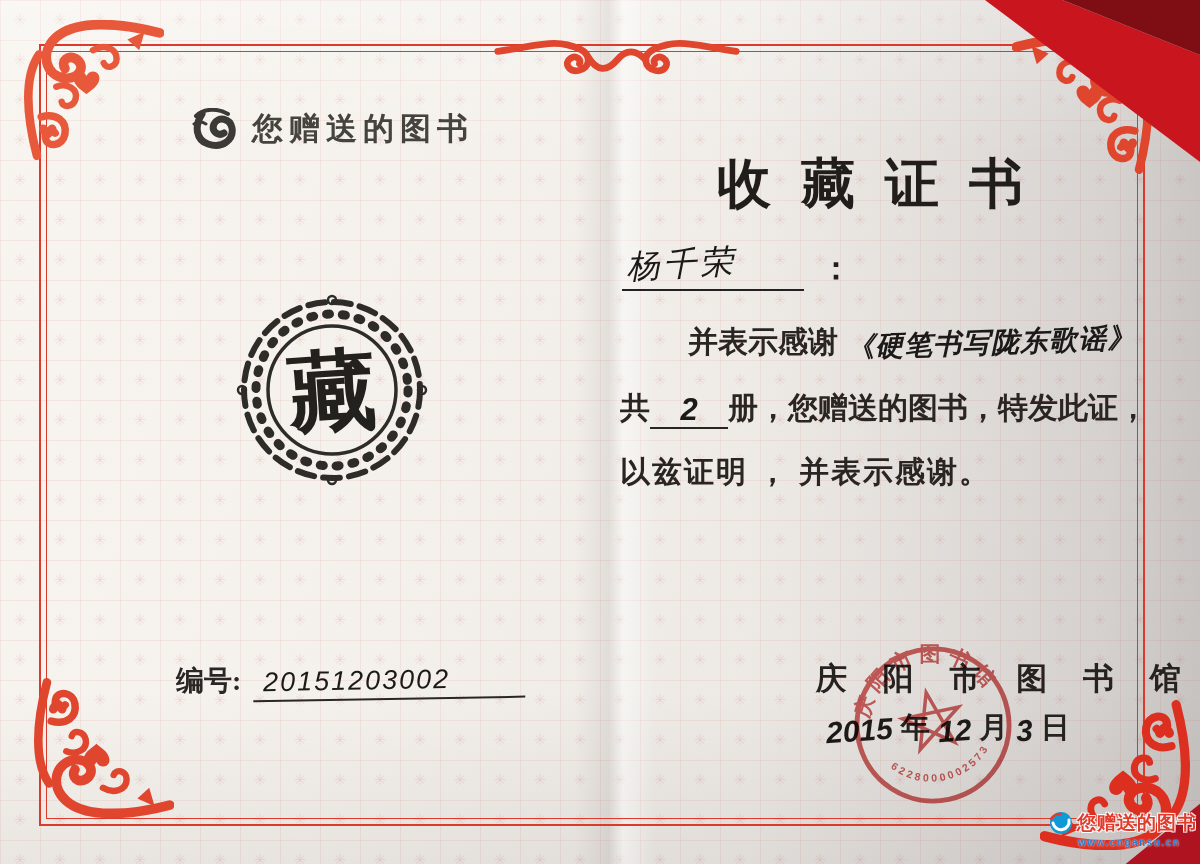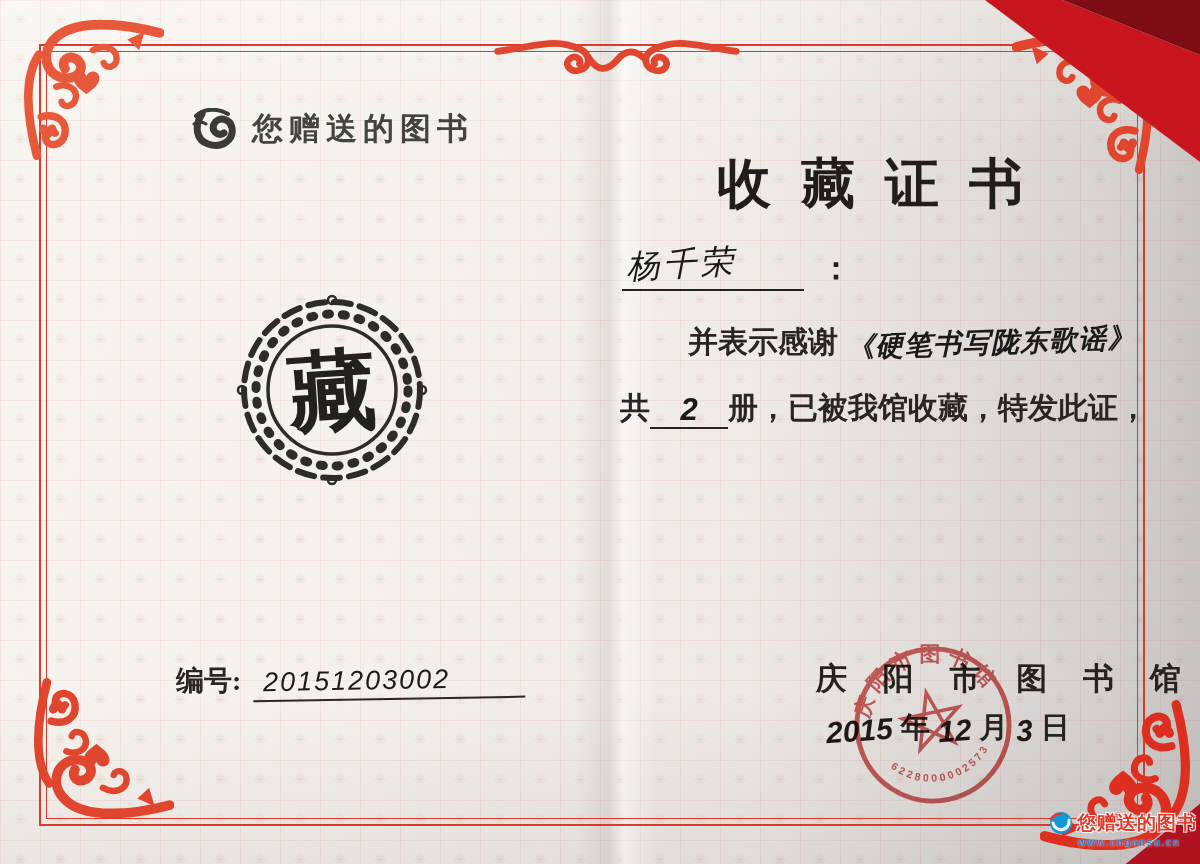--- a/index.html
+++ b/index.html
@@ -824,23 +824,24 @@
   <div class="name-row">
     <span class="name-underline"><span class="name-text hand">杨千荣</span></span>
     <span class="name-colon">：</span>
   </div>
 
   <div class="body-line line1">
     <span>并表示感谢</span><span class="book-title hand">《硬笔书写陇东歌谣》</span>
   </div>
 
   <div class="body-line line2">
-    <span>共</span><span class="count-blank hand">2</span><span>册，已被我馆收藏，特发此证，</span>
+    <span>共</span><span class="count-blank hand">2</span><span>册，您赠送的图书，特发此证，</span>
   </div>
 
+  <div class="body-line line3">以兹证明 ， 并表示感谢。</div>
 
   <div class="issuer-name">庆 阳 市 图 书 馆</div>
 
   <div class="date-row">
     <span class="date-num hand">2015</span>
     <span>年</span>
     <span class="date-num hand">12</span>
     <span>月</span>
     <span class="date-num hand">3</span>
     <span>日</span>

